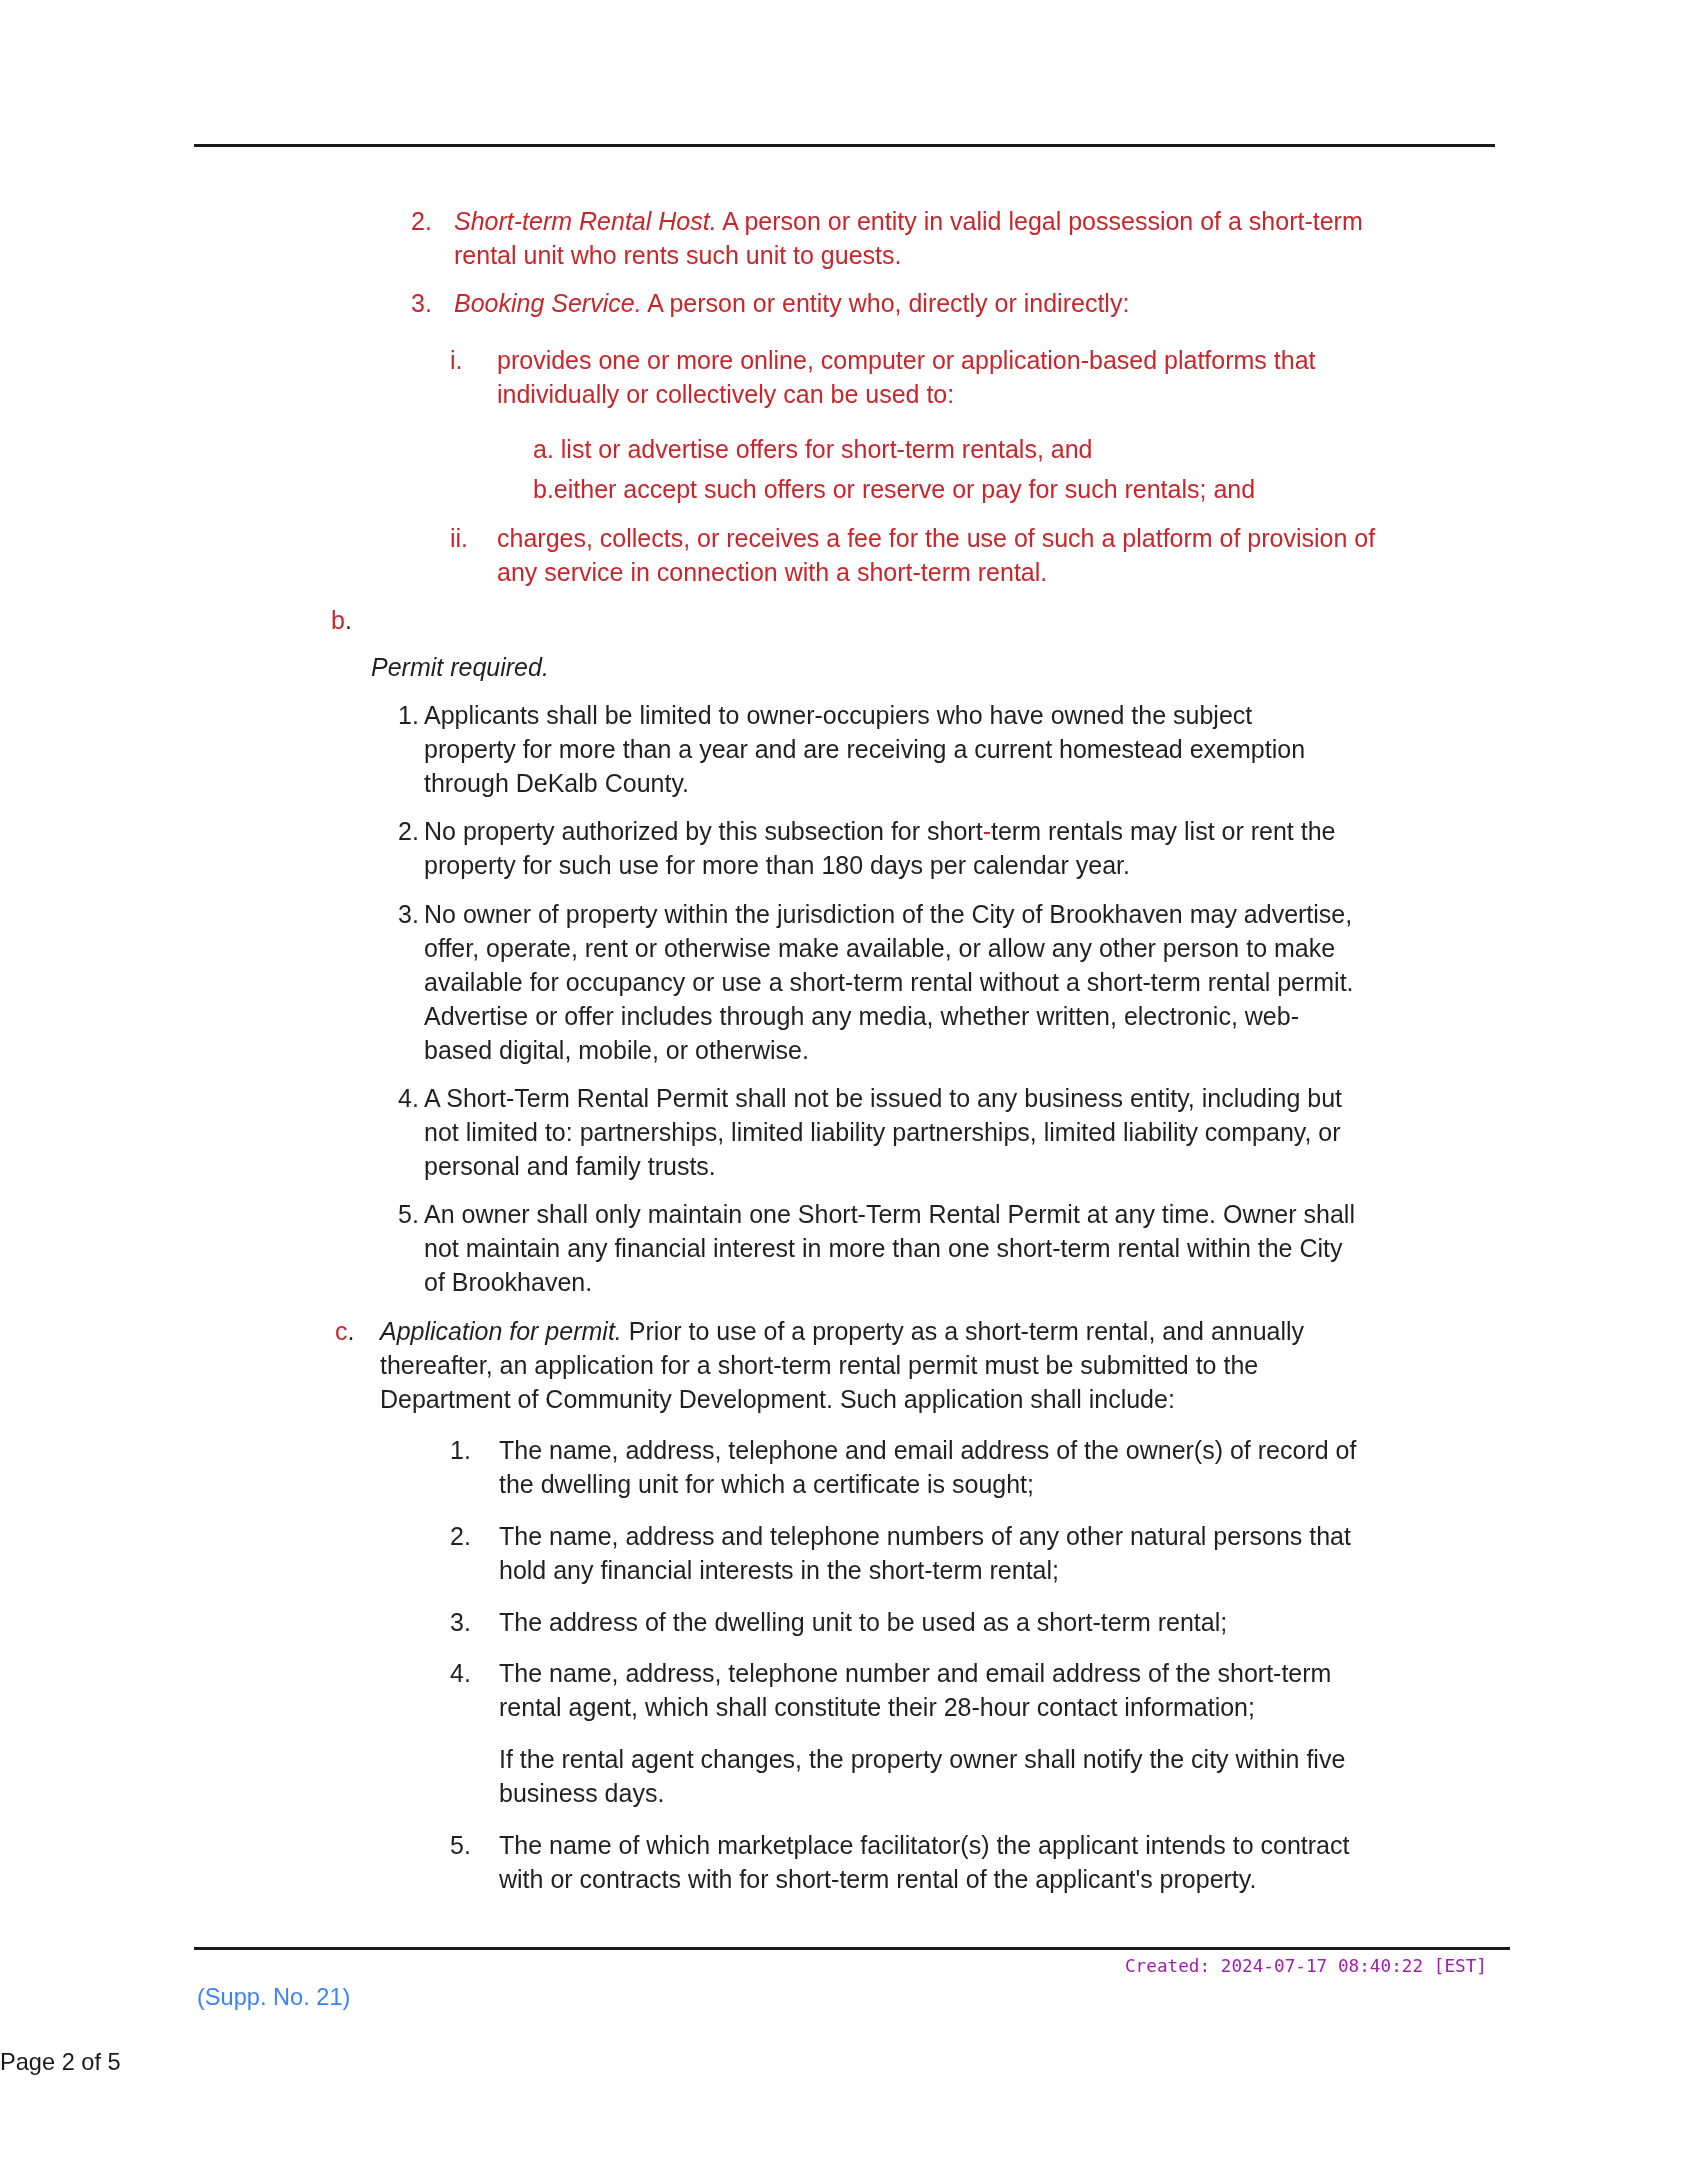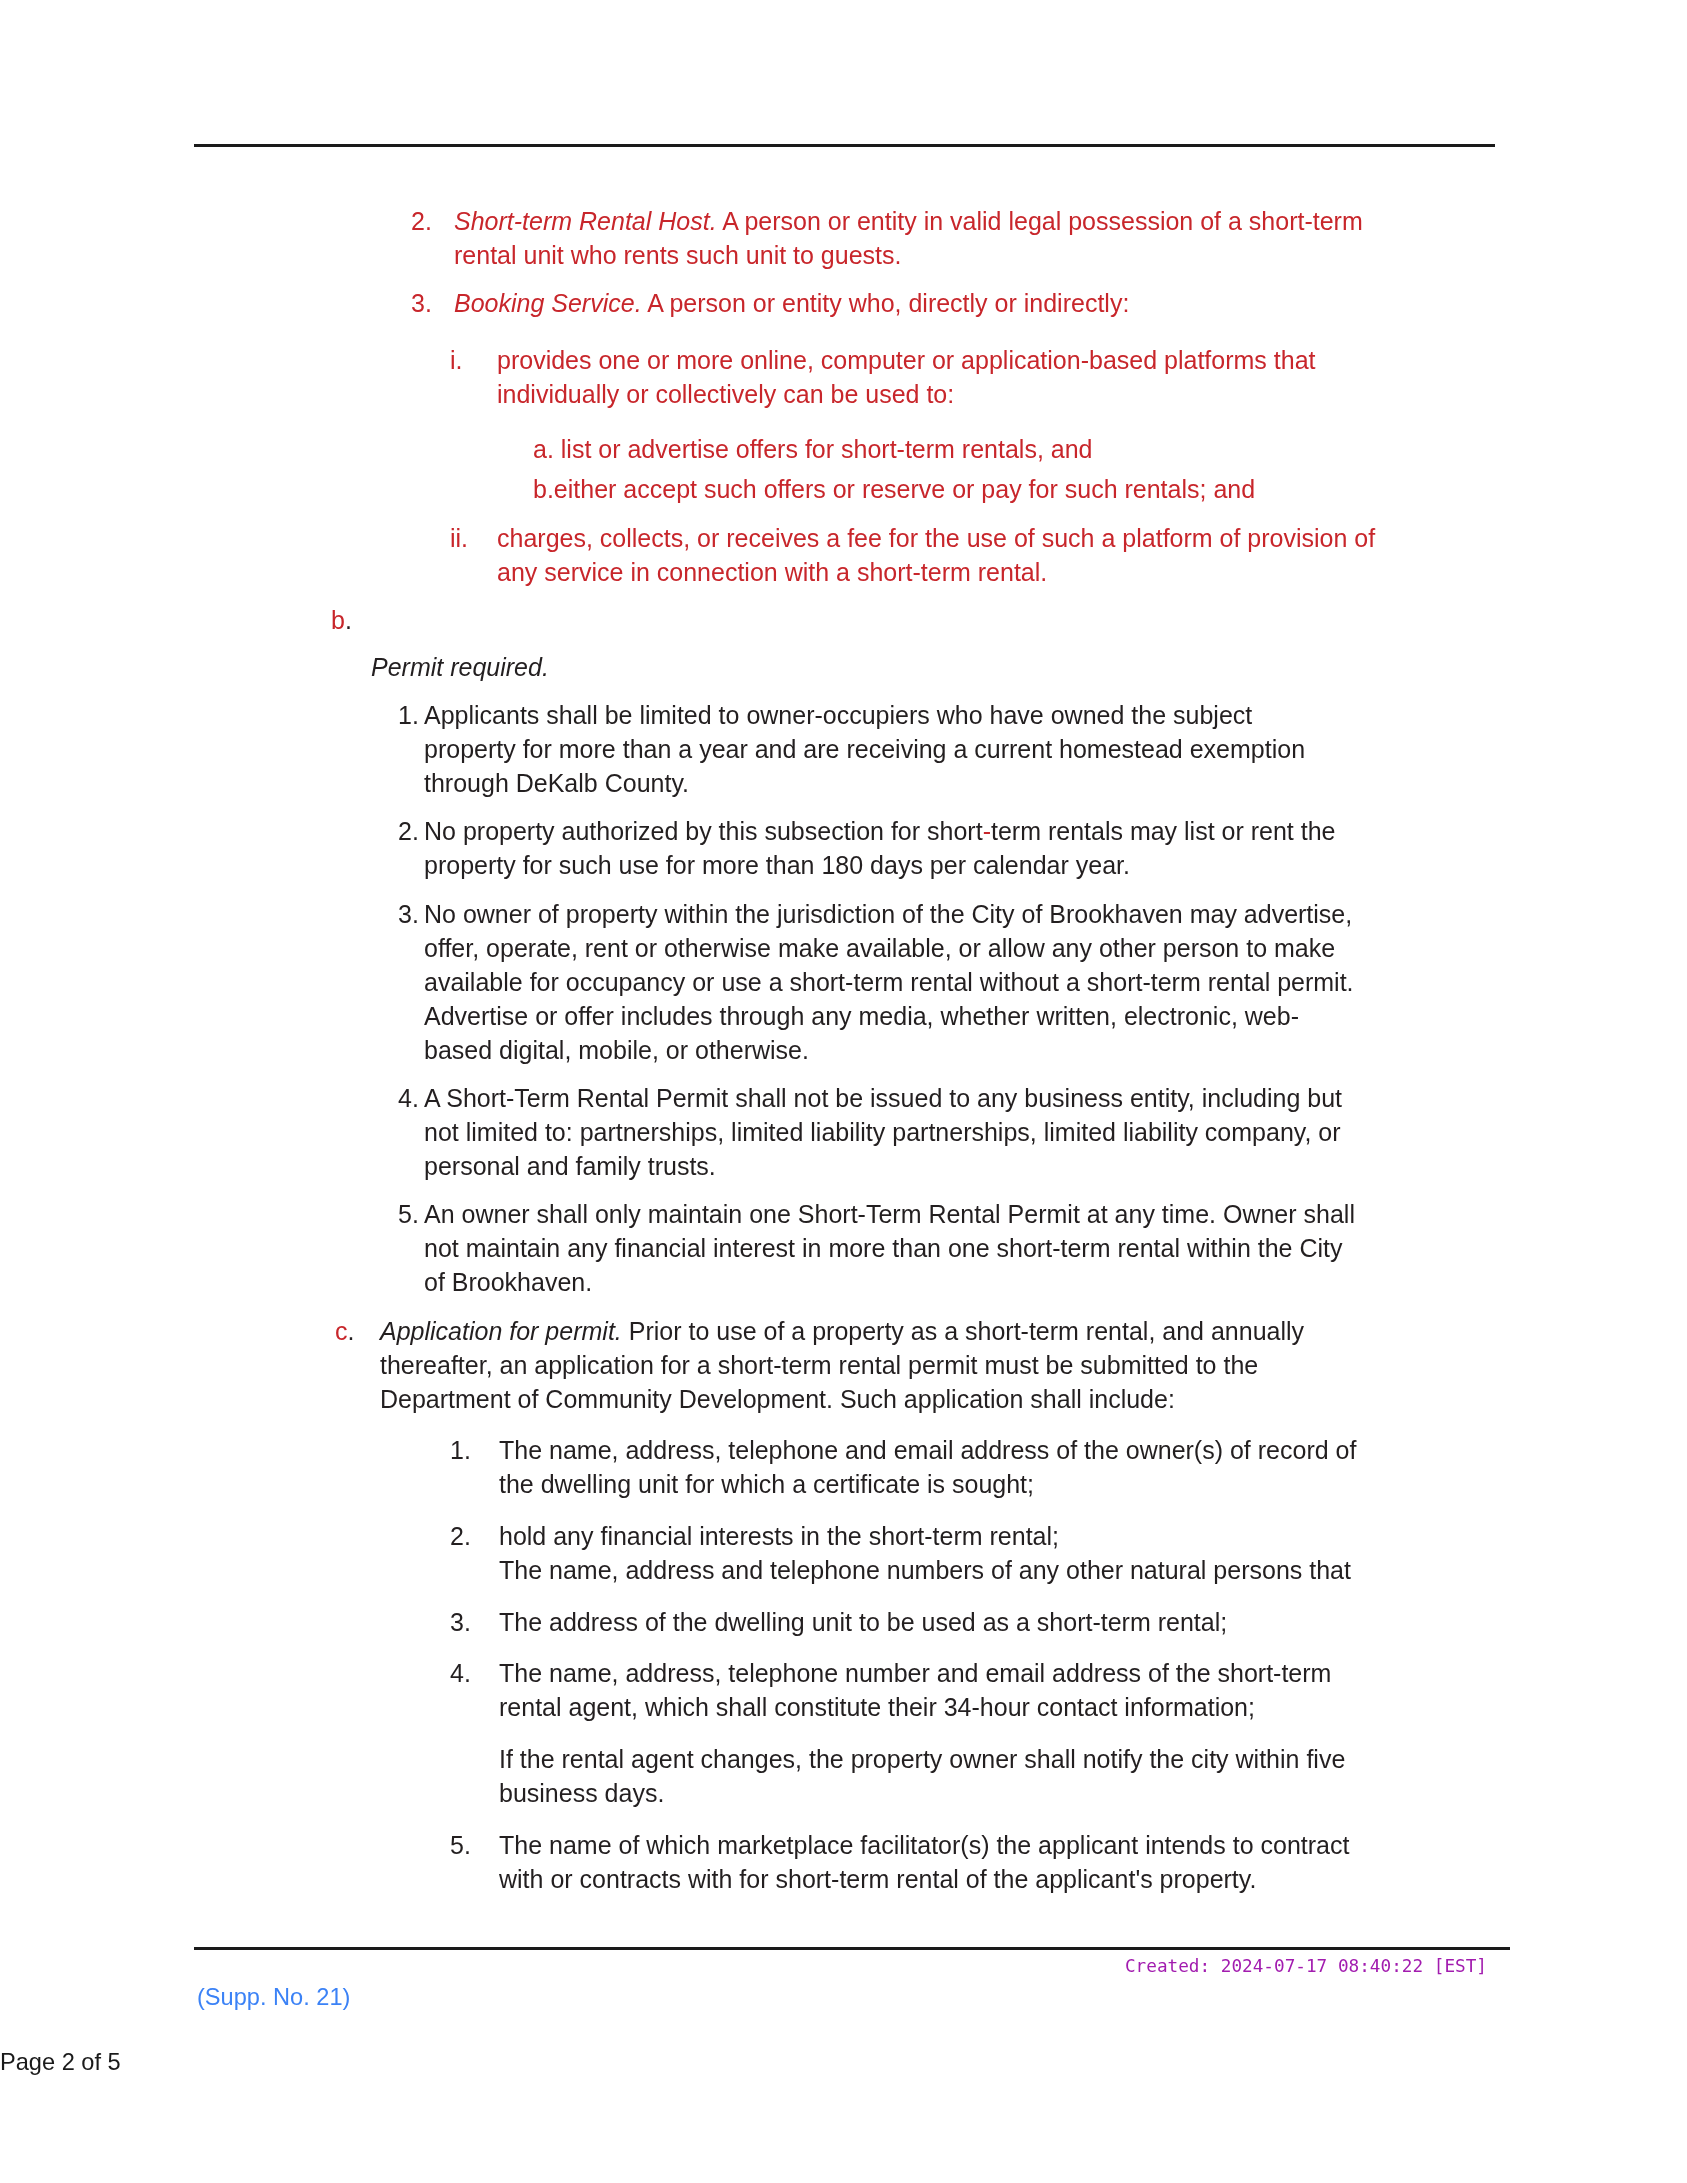--- a/index.html
+++ b/index.html
@@ -173,37 +173,37 @@
     <span class="marker">1.</span>
     <div>
       <div class="line">The name, address, telephone and email address of the owner(s) of record of</div>
       <div class="line">the dwelling unit for which a certificate is sought;</div>
     </div>
   </div>
 
   <div class="p c-item">
     <span class="marker">2.</span>
     <div>
+      <div class="line">The name, address and telephone numbers of any other natural persons that</div>
       <div class="line">hold any financial interests in the short-term rental;</div>
-      <div class="line">The name, address and telephone numbers of any other natural persons that</div>
     </div>
   </div>
 
   <div class="p c-item">
     <span class="marker">3.</span>
     <div>
       <div class="line">The address of the dwelling unit to be used as a short-term rental;</div>
     </div>
   </div>
 
   <div class="p c-item">
     <span class="marker">4.</span>
     <div>
       <div class="line">The name, address, telephone number and email address of the short-term</div>
-      <div class="line">rental agent, which shall constitute their 34-hour contact information;</div>
+      <div class="line">rental agent, which shall constitute their 28-hour contact information;</div>
     </div>
   </div>
 
   <div class="p c-note">
     <div>
       <div class="line">If the rental agent changes, the property owner shall notify the city within five</div>
       <div class="line">business days.</div>
     </div>
   </div>
 

